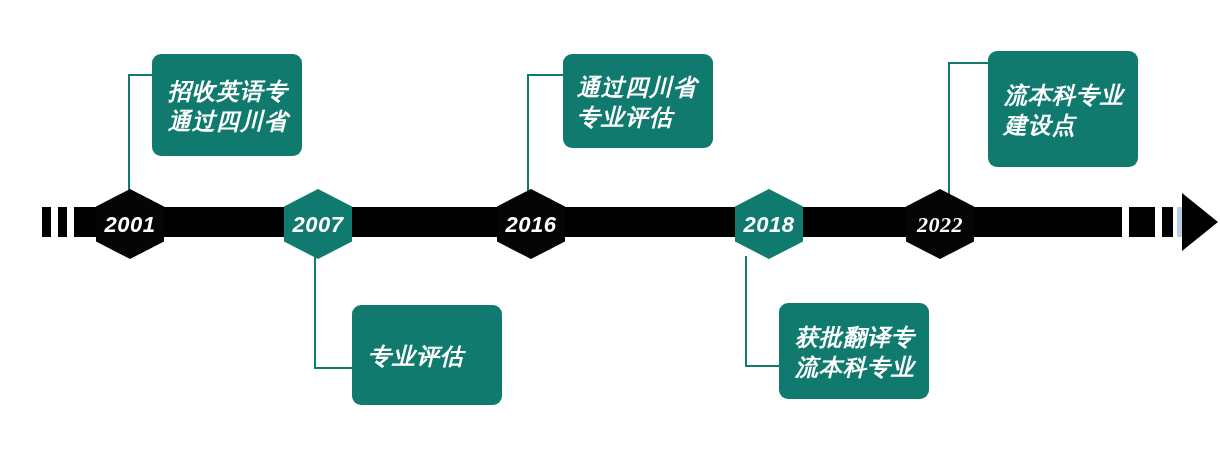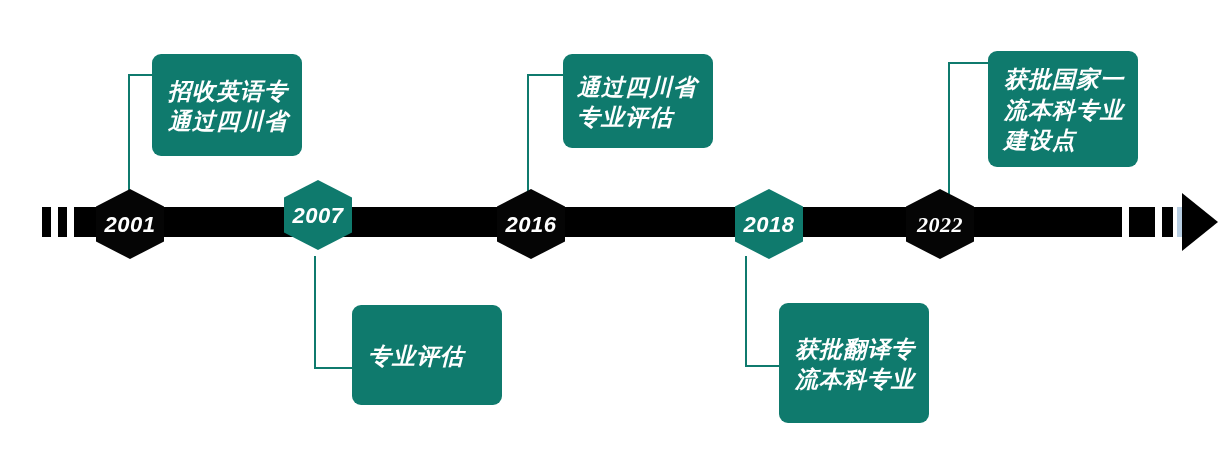--- a/index.html
+++ b/index.html
@@ -135,21 +135,21 @@
 
   <div class="connector conn-up" style="left:128px; top:74px;  width:32px;  height:118px;"></div>
   <div class="connector conn-down" style="left:314px; top:256px; width:44px;  height:111px;"></div>
   <div class="connector conn-up" style="left:527px; top:74px;  width:42px;  height:118px;"></div>
   <div class="connector conn-down" style="left:745px; top:256px; width:40px;  height:109px;"></div>
   <div class="connector conn-up" style="left:948px; top:62px;  width:46px;  height:130px;"></div>
 
   <div class="hex hex-dark" style="left:96px;  top:189px;">
     <span class="hex-year">2001</span>
   </div>
-  <div class="hex hex-teal" style="left:284px; top:180px;text-align:center;">
+  <div class="hex hex-teal" style="left:284px; top:189px;text-align:center;">
     <span class="hex-year">2007</span>
   </div>
   <div class="hex hex-dark" style="left:497px; top:189px;">
     <span class="hex-year">2016</span>
   </div>
   <div class="hex hex-teal" style="left:735px; top:189px;">
     <span class="hex-year">2018</span>
   </div>
   <div class="hex hex-dark" style="left:906px; top:189px;font-family:Liberation Serif, serif;">
     <span class="hex-year">2022</span>
@@ -162,24 +162,23 @@
 
   <div class="card" style="left:352px; top:305px; width:150px; height:100px;">
     <span class="card-line">专业评估</span>
   </div>
 
   <div class="card" style="left:563px; top:54px; width:150px; height:94px;padding-left:14px;">
     <span class="card-line">通过四川省</span>
     <span class="card-line">专业评估</span>
   </div>
 
-  <div class="card" style="left:779px; top:303px; width:150px; height:120px;text-align:center;">
+  <div class="card" style="left:779px; top:303px; width:150px; height:96px;text-align:center;">
     <span class="card-line">获批翻译专</span>
     <span class="card-line">流本科专业</span>
   </div>
 
   <div class="card" style="left:988px; top:51px; width:150px; height:116px;">
-    <span class="card-line">获批国家一</span>
     <span class="card-line">流本科专业</span>
     <span class="card-line">建设点</span>
   </div>
 
 </div>
 
 </body></html>

